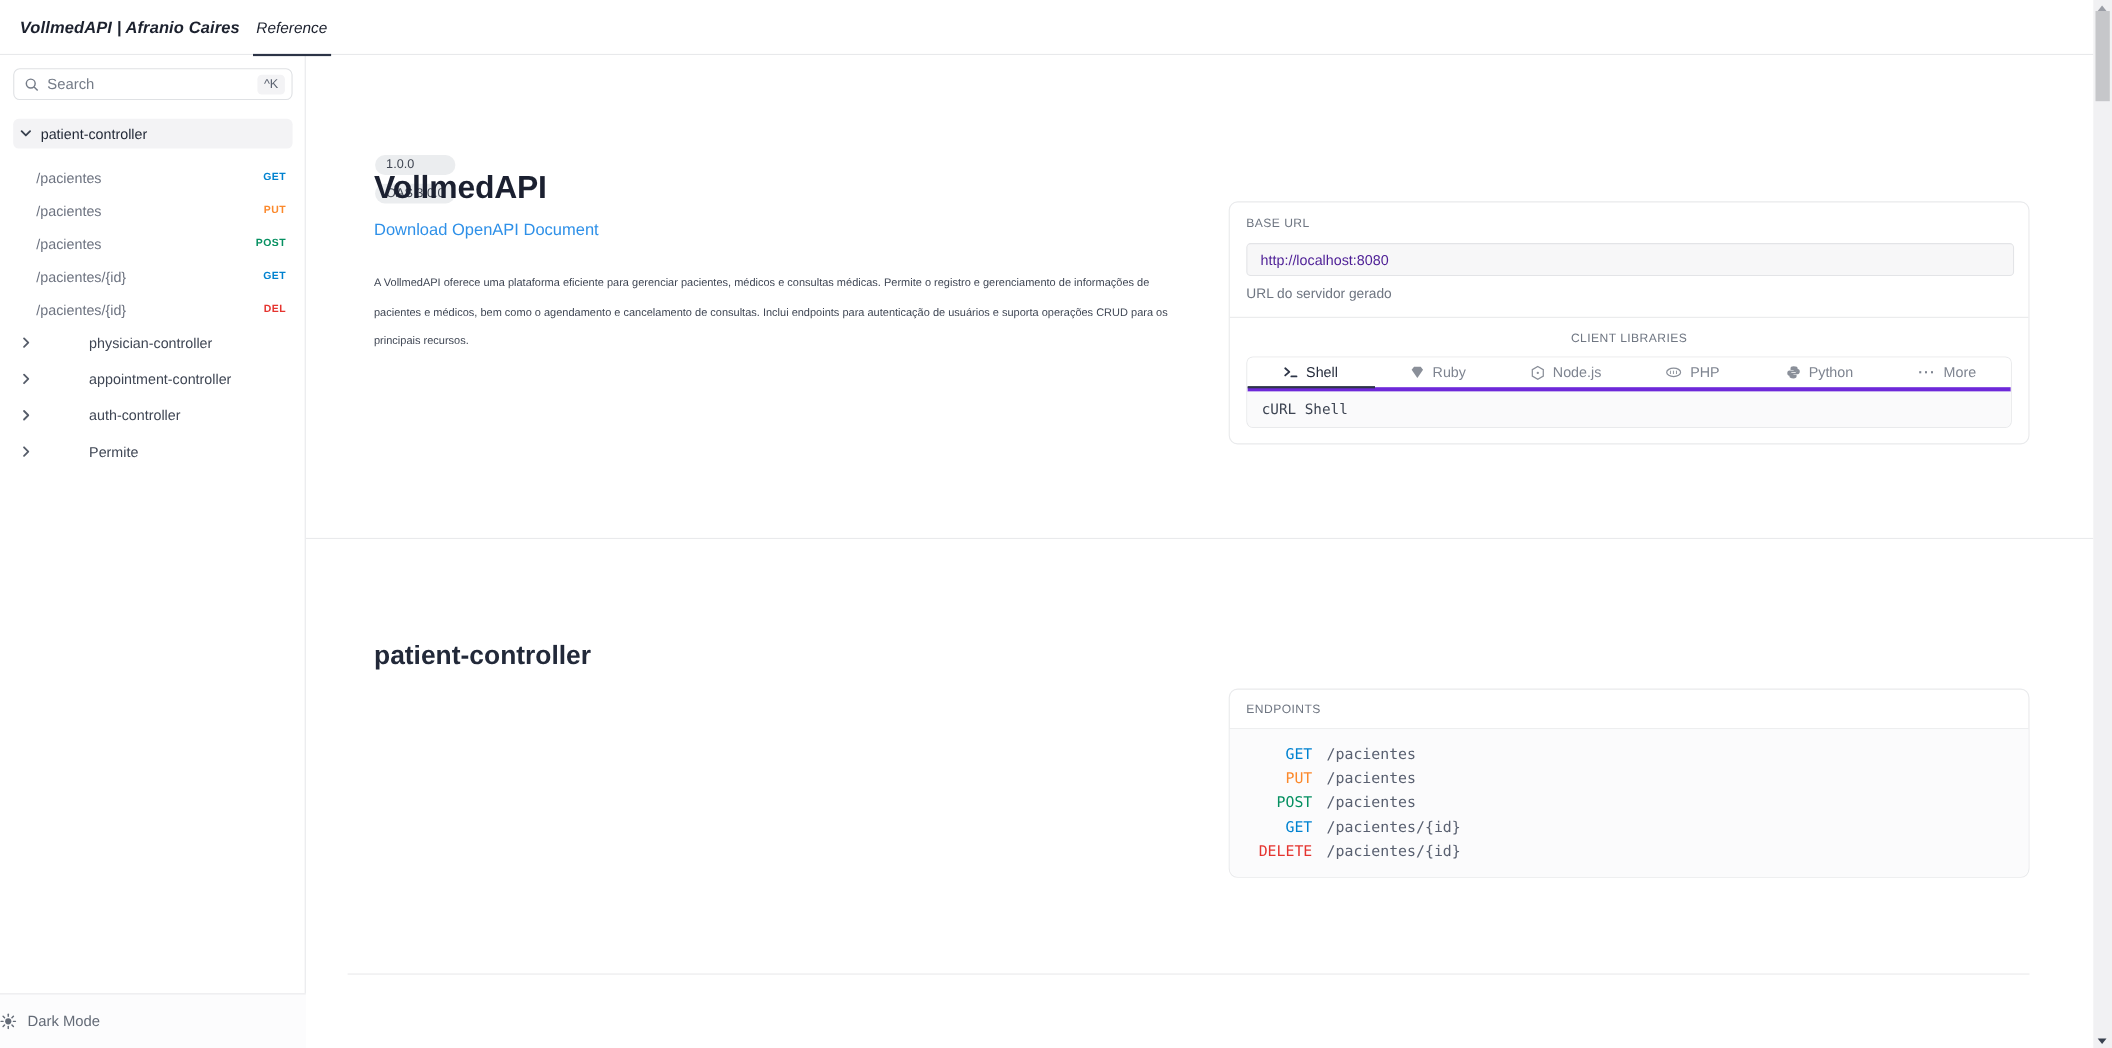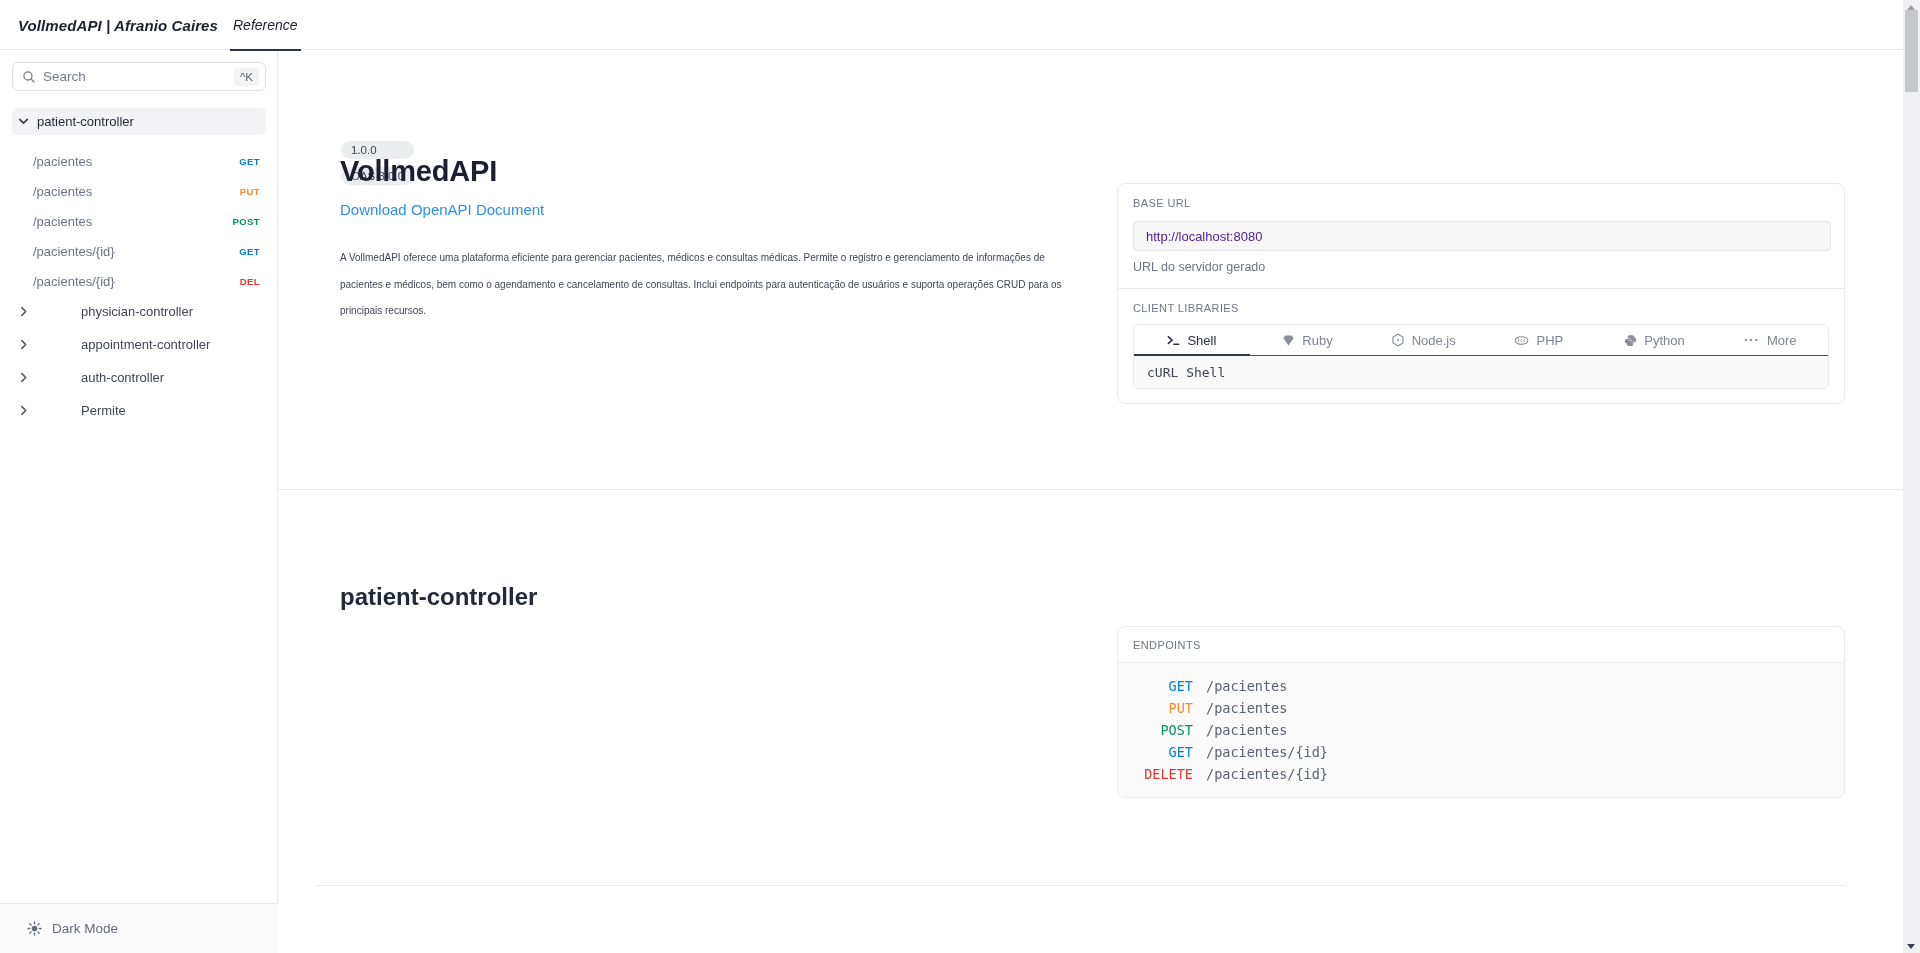--- a/index.html
+++ b/index.html
@@ -32,48 +32,48 @@
   .group-head .chev { width:14px; height:14px; margin-right:5px; display:flex; align-items:center; }
   .group-head + .group-head { margin-top:3px; }
   .ep-row { height:30px; padding:0 6px 0 21px; font-size:13px; color:#6d7380; }
   .ep-row .ep-path { flex:1; }
   .badge { font-size:9.5px; font-weight:700; letter-spacing:.4px; }
   .grp-list .group-head { height:30px;gap:44px; }
   .c-get { color:#0082d0; } .c-put { color:#fb892c; } .c-post { color:#069061; }
   .c-del { color:#e5342f; }
   .sidebar-footer { position:absolute; left:0; top:903px; width:278px; height:50px;
     border-top:1px solid #e8e9eb; background:#fcfcfd; display:flex; align-items:center;
-    padding-left:27px; color:#646b77; font-size:13.5px; cursor:pointer; z-index:5; }
+    color:#646b77; font-size:13.5px; cursor:pointer; z-index:5; }
   .sidebar-footer .sun { margin-right:10px; display:flex; }
   
   .pills { position:absolute; left:341px; top:141px; display:flex; gap:8px;flex-direction:column; }
   .pill { background:#ebedef; color:#3f4551; border-radius:12px; font-size:11.5px;
     font-weight:500; padding:3px 10px; line-height:12px; }
   .doc-title { position:absolute; left:340px; top:155px; font-size:29px; font-weight:700;
     color:#1b2030; letter-spacing:-.2px; }
   .download-link { position:absolute; left:340px; top:201px; font-size:15px; color:#2e90e8;
     cursor:pointer; text-decoration:none; }
   .description { position:absolute; left:340px; top:245px; width:726px; font-size:10px;
     line-height:26.5px; color:#3f4654; }
   .divider-full { position:absolute; left:278px; top:489px; width:1625px; height:1px; background:#e9eaec; }
   .section-title { position:absolute; left:340px; top:583px; font-size:24px; font-weight:700; color:#222939; }
   .divider-section { position:absolute; left:316px; top:885px; width:1529px; height:1px; background:#e9eaec; }
   
   .card { position:absolute; left:1117px; width:728px; border:1px solid #e9eaec;
     border-radius:8px; background:#fff; }
   .intro-card { top:183px; }
   .card-section { padding:13px 15px 14px 15px; }
-  .card-section + .card-section { border-top:1px solid #e9eaec; }
+  .card-section + .card-section { border-top:1px solid #e9eaec;text-align:center; }
   .mini-label { font-size:11px; font-weight:500; letter-spacing:.4px; color:#6f7682; }
   .url-input { margin-top:12px; width:698px; height:30px; border:1px solid #e3e4e7; border-radius:4px;
     background:#f7f7f8; font-size:13px; color:#4c1d95; padding:0 12px; outline:none;
     font-family:"Liberation Sans", sans-serif; }
   .help-text { margin-top:9px; font-size:12.5px; color:#6f7682; }
   .lib-box { margin-top:10px; border:1px solid #e9eaec; border-radius:6px; overflow:hidden; }
-  .lib-tabs { display:flex; height:31px; border-bottom:1px solid #6d28d9; background:#fff; }
+  .lib-tabs { display:flex; height:31px; border-bottom:4px solid #6d28d9; background:#fff; }
   .lib-tab { flex:1; display:flex; align-items:center; justify-content:center; gap:7px;
     font-size:13px; font-weight:500; color:#7e8490; cursor:pointer; position:relative; }
   .lib-tab.active { color:#262d3d; }
   .lib-tab.active::after { content:""; position:absolute; left:0; right:0; bottom:-1px; height:2px; background:#2d3547; }
   .lib-tab svg { flex:none; }
   .code-row { height:32px; background:#fafafb; display:flex; align-items:center; padding-left:13px;
     font-family:"DejaVu Sans Mono", monospace; font-size:13px; color:#3d4452; cursor:pointer; }
   .endpoints-card { top:626px; }
   .ep-card-head { height:36px; display:flex; align-items:center; padding-left:15px;
     border-bottom:1px solid #e9eaec; }

